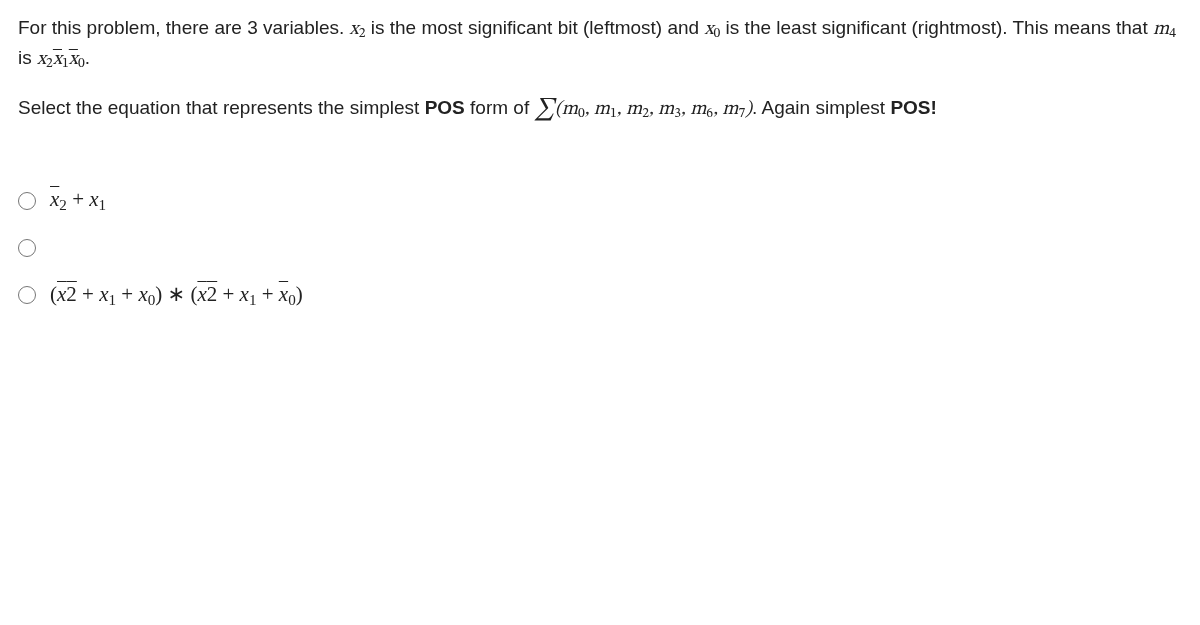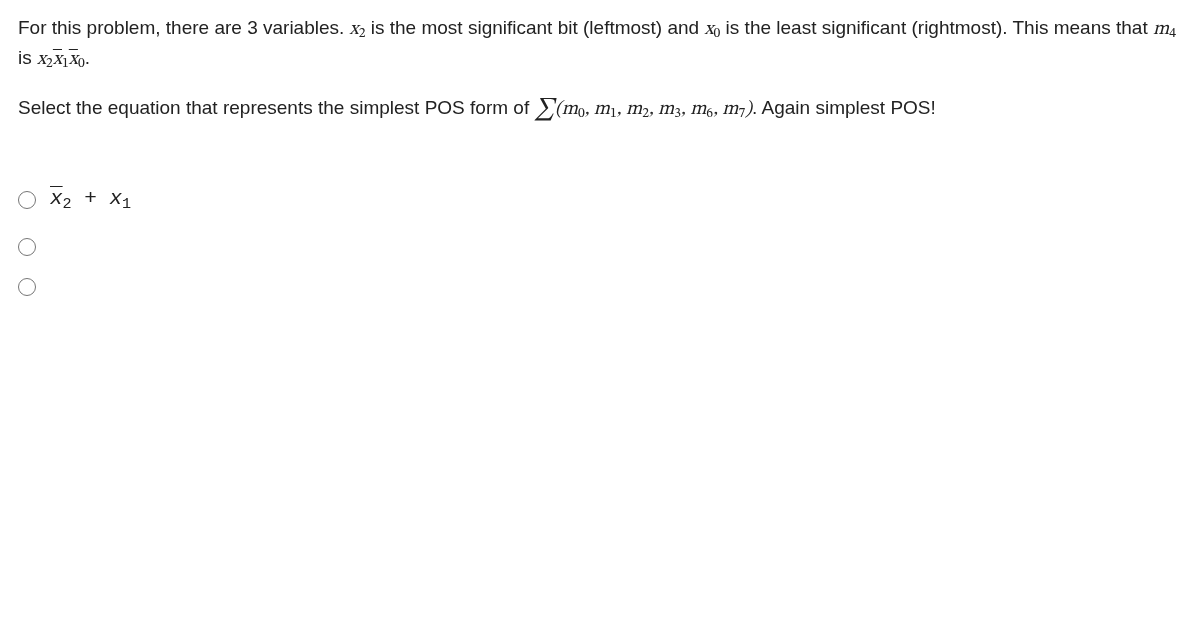--- a/index.html
+++ b/index.html
@@ -20,42 +20,42 @@
     align-items: center;
     margin: 22px 0;
   }
   .option input[type=radio] {
     width: 18px;
     height: 18px;
     margin: 0 14px 0 0;
     accent-color: #555;
   }
   .option-label {
-    font-family: Liberation Mono, monospace;
+    font-family: Liberation Serif, serif;
     font-size: 21px;
   }
   .mathit {
     font-family: "Cambria Math", "STIX Two Math", "Latin Modern Math", serif;
     font-style: italic;
   }
   .sub {
     font-size: 0.72em;
     vertical-align: -0.25em;
     font-style: normal;
   }
   .bar {
     text-decoration: overline;
     text-decoration-thickness: 1px;
   }
   .sum {
     font-size: 1.15em;
     position: relative;
     top: 0.05em;
   }
-  strong { font-weight: 400; }
+  strong { font-weight: 700; }
 </style>
 </head>
 <body>
 
 <div class="question-text">
   <span>For this problem, there are 3 variables. </span><span class="mathit"><span>x</span><span class="sub">2</span></span><span> is the most significant bit (leftmost) and </span><span class="mathit"><span>x</span><span class="sub">0</span></span><span> is the least significant (rightmost). This means that </span><span class="mathit"><span>m</span><span class="sub">4</span></span><span> is </span><span class="mathit"><i>x</i><span class="sub">2</span><span class="bar"><i>x</i></span><span class="sub">1</span><span class="bar"><i>x</i></span><span class="sub">0</span></span><span>.</span>
 </div>
 
 <div class="question-text prompt2">
   <span>Select the equation that represents the simplest </span><strong>POS</strong><span> form of </span><span class="mathit"><span class="sum">∑</span>(<span id="minterm-list"><span><i>m</i><span class="sub">0</span></span>, <span><i>m</i><span class="sub">1</span></span>, <span><i>m</i><span class="sub">2</span></span>, <span><i>m</i><span class="sub">3</span></span>, <span><i>m</i><span class="sub">6</span></span>, <span><i>m</i><span class="sub">7</span></span></span>)</span><span>. Again simplest </span><strong>POS!</strong>
@@ -64,14 +64,15 @@
 <div class="options" id="options-container">
 <label class="option">
       <input type="radio" name="answer" style="">
       <span class="option-label"><span class="bar"><i>x</i></span><span class="sub">2</span> + <i>x</i><span class="sub">1</span></span>
     </label>
     <label class="option">
       <input type="radio" name="answer" style="">
     </label>
     <label class="option">
       <input type="radio" name="answer" style="">
+      <span class="option-label">(<span class="bar"><i>x</i>2</span> + <i>x</i><span class="sub">1</span> + <i>x</i><span class="sub">0</span>) ∗ (<span class="bar"><i>x</i>2</span> + <i>x</i><span class="sub">1</span> + <span class="bar"><i>x</i></span><span class="sub">0</span>)</span>
     </label>
   </div>
 
 </body></html>

